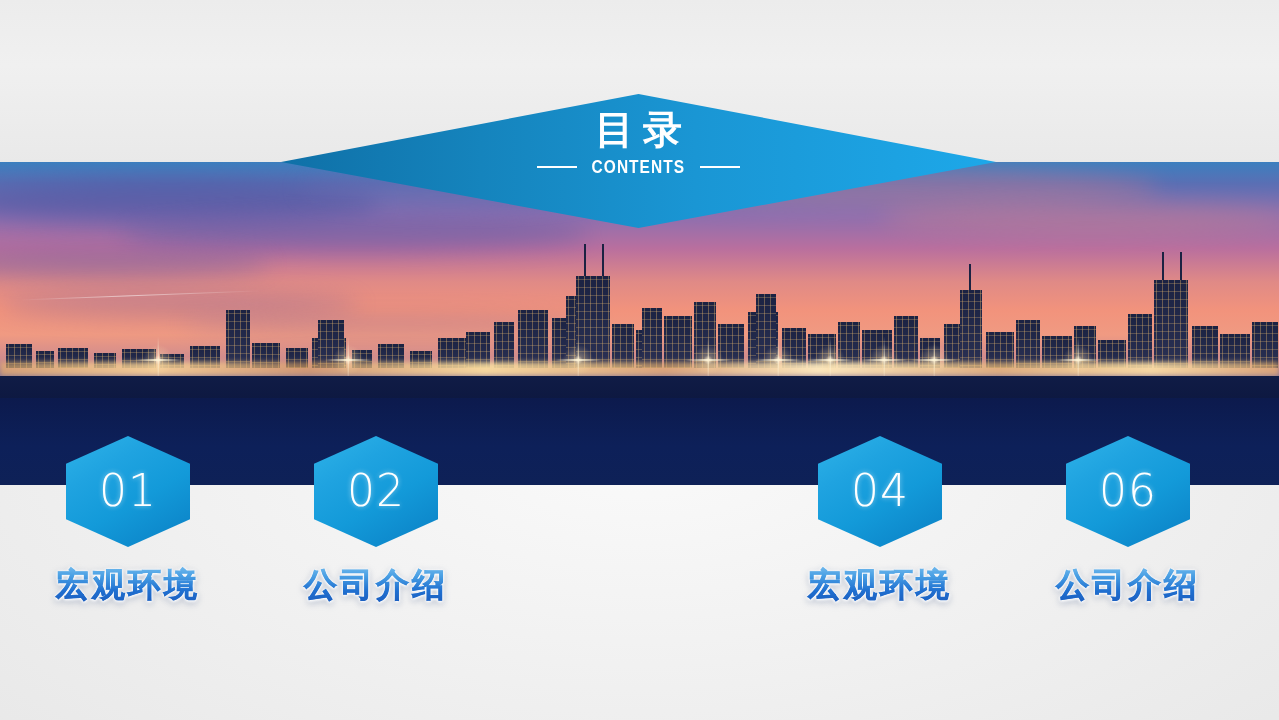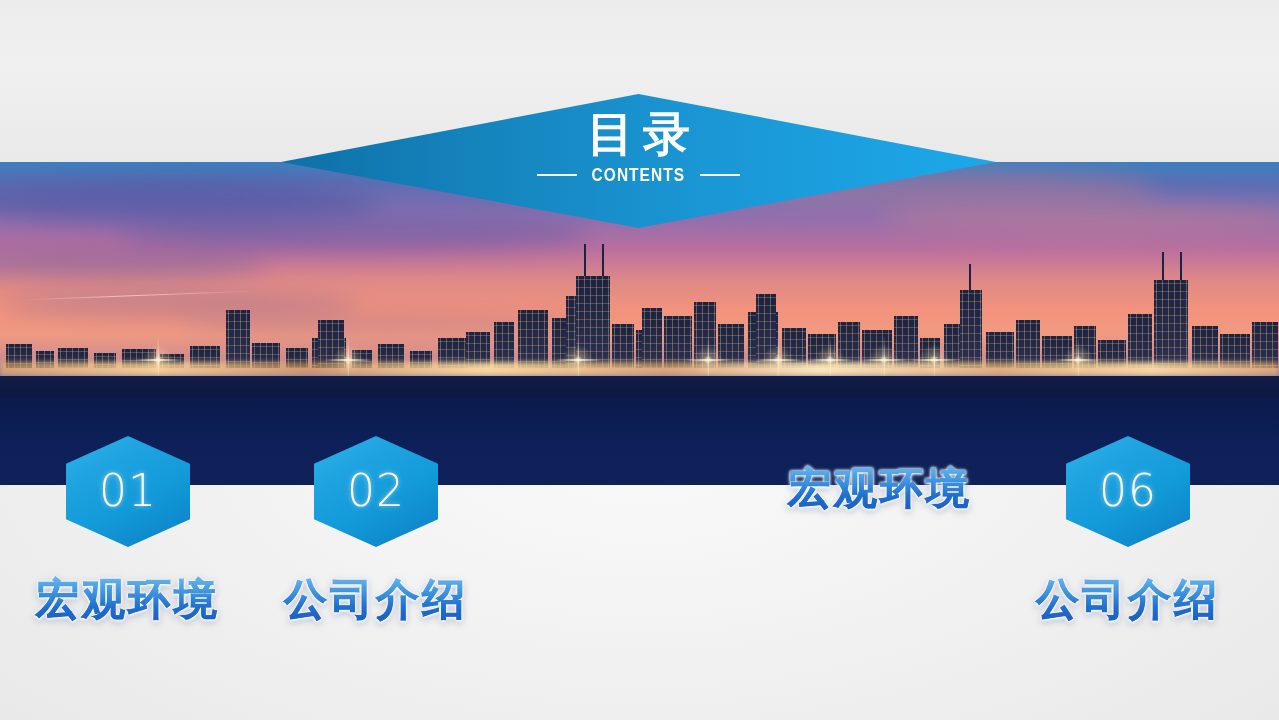--- a/index.html
+++ b/index.html
@@ -105,21 +105,21 @@
     position:absolute;left:281px;top:94px;width:715px;height:134px;
     background:linear-gradient(90deg,#0f70a7 0%,#1584bd 28%,#1a96d4 58%,#1da8e9 100%);
     clip-path:polygon(0% 50.7%, 50% 0%, 100% 50.7%, 50% 100%);
     -webkit-clip-path:polygon(0% 50.7%, 50% 0%, 100% 50.7%, 50% 100%);
   }
   .banner-text{
     position:absolute;left:281px;top:94px;width:715px;height:134px;
     display:flex;flex-direction:column;align-items:center;justify-content:flex-start;
   }
   .title-cn{
-    margin-top:16px;color:#ffffff;font-size:47px;font-weight:700;
+    margin-top:16px;color:#ffffff;font-size:39px;font-weight:700;
     letter-spacing:9px;line-height:1.04;text-indent:9px;
     font-family:"DejaVu Sans","Liberation Sans",sans-serif;
   }
   .sub-row{
     display:flex;align-items:center;gap:7px;margin-top:6px;
   }
   .sub-line{
     display:block;width:40px;height:2px;background:#ffffff;
   }
   .subtitle{
@@ -138,21 +138,21 @@
     -webkit-clip-path:polygon(50% 0%, 100% 25%, 100% 75%, 50% 100%, 0% 75%, 0% 25%);
     display:flex;align-items:center;justify-content:center;
   }
   .hex-num{
     color:#ffffff;font-size:44px;font-weight:300;letter-spacing:1px;
     font-family:"DejaVu Sans","Liberation Sans",sans-serif;
     text-shadow:0 0 5px rgba(255,255,255,.55);
     line-height:1;margin-top:-2px;
   }
   .item-label{
-    margin-top:24px;font-size:43px;font-weight:700;letter-spacing:3px;
+    margin-top:16px;font-size:33px;font-weight:700;letter-spacing:3px;
     font-family:"DejaVu Sans","Liberation Sans",sans-serif;
     background:linear-gradient(180deg,#7fc2f0 0%,#4aa0e4 28%,#1f6fd0 62%,#1a56b8 100%);
     -webkit-background-clip:text;background-clip:text;
     -webkit-text-fill-color:transparent;color:#2166c4;
     -webkit-text-stroke:0.6px rgba(255,255,255,.0);
     filter:drop-shadow(0 0 1.4px #ffffff) drop-shadow(0 1px 1px rgba(255,255,255,.9)) drop-shadow(0 2px 3px rgba(90,110,150,.35));
     white-space:nowrap;
   }
 </style>
 </head>
@@ -270,20 +270,23 @@
 
     <div class="item" style="left:376px;text-align:center;">
       <div class="hex">
         <span class="hex-num">02</span>
       </div>
       <div class="item-label">公司介绍</div>
     </div>
 
 
     <div class="item" style="left:880px;">
+      <div class="hex">
+        <span class="hex-num">04</span>
+      </div>
       <div class="item-label">宏观环境</div>
     </div>
 
     <div class="item" style="left:1128px;">
       <div class="hex">
         <span class="hex-num">06</span>
       </div>
       <div class="item-label">公司介绍</div>
     </div>
 

